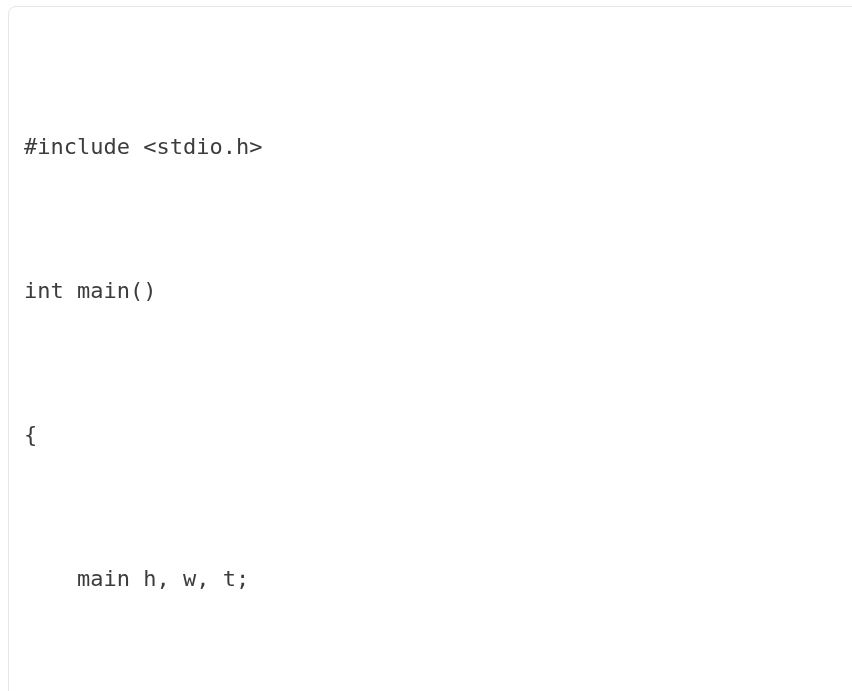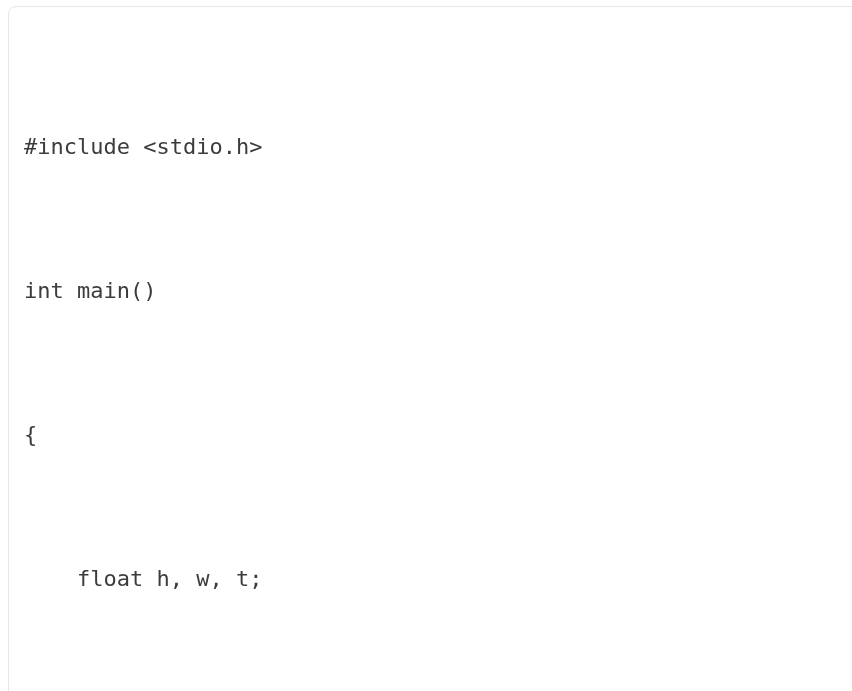--- a/index.html
+++ b/index.html
@@ -49,21 +49,21 @@
 
 <div class="code-card">
   <div class="code-body">
 
     <div class="code-line">#include &lt;stdio.h&gt;</div>
 
     <div class="code-line">int main()</div>
 
     <div class="code-line">{</div>
 
-    <div class="code-line"><span class="indent-1"></span><span>float h, w, t;</span></div>
+    <div class="code-line"><span class="indent-1"></span><span>main h, w, t;</span></div>
 
     
 
     
 
     
 
     
 
     

